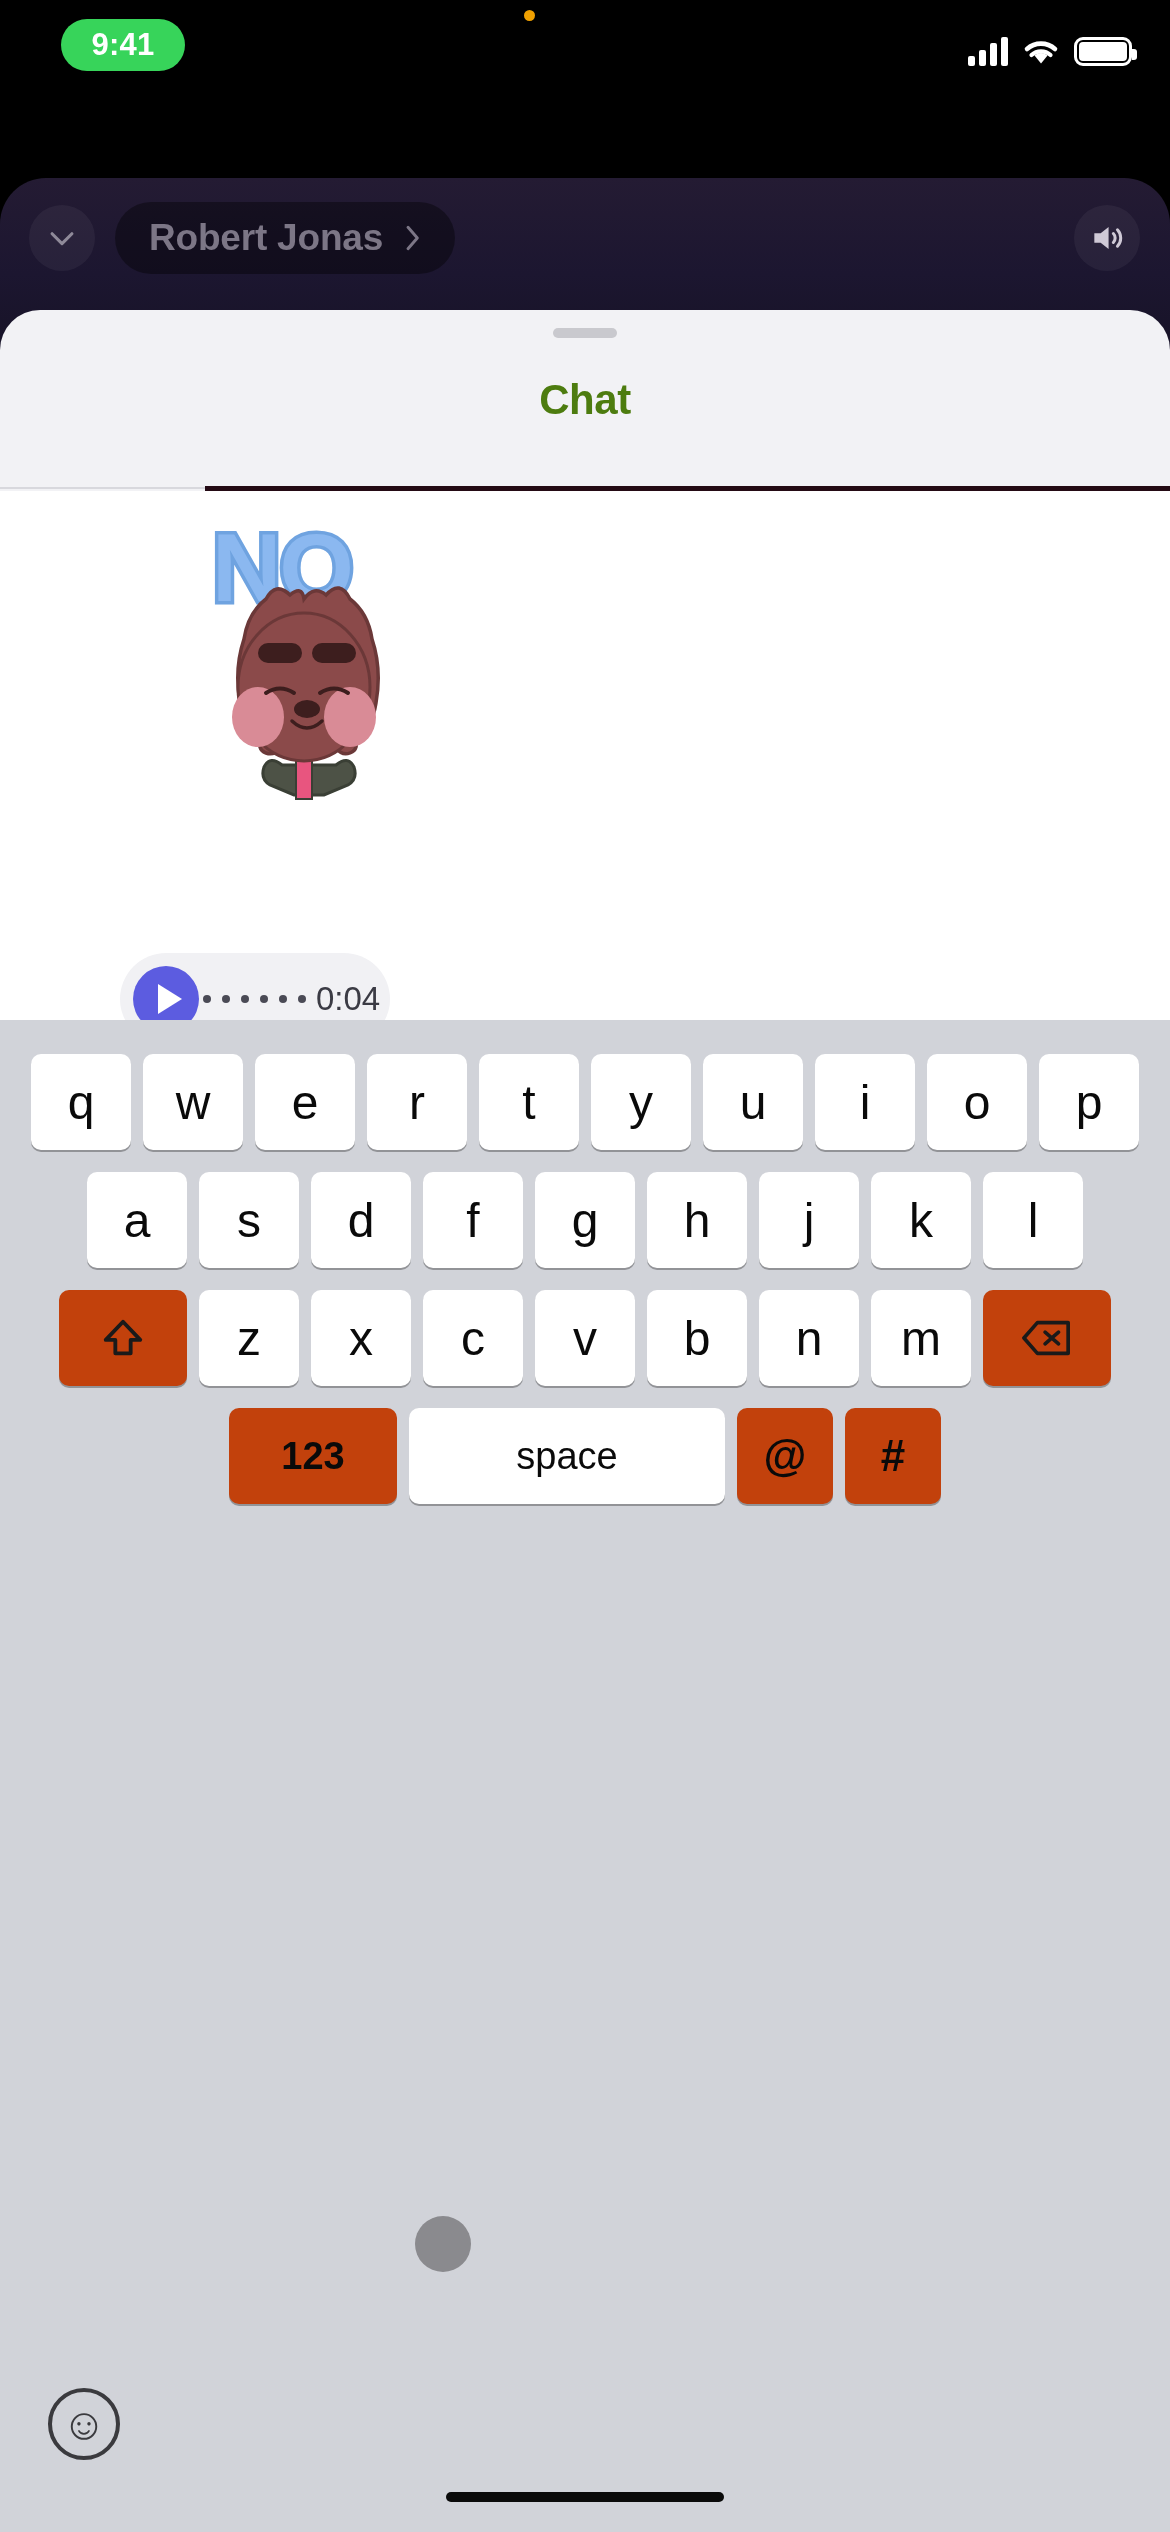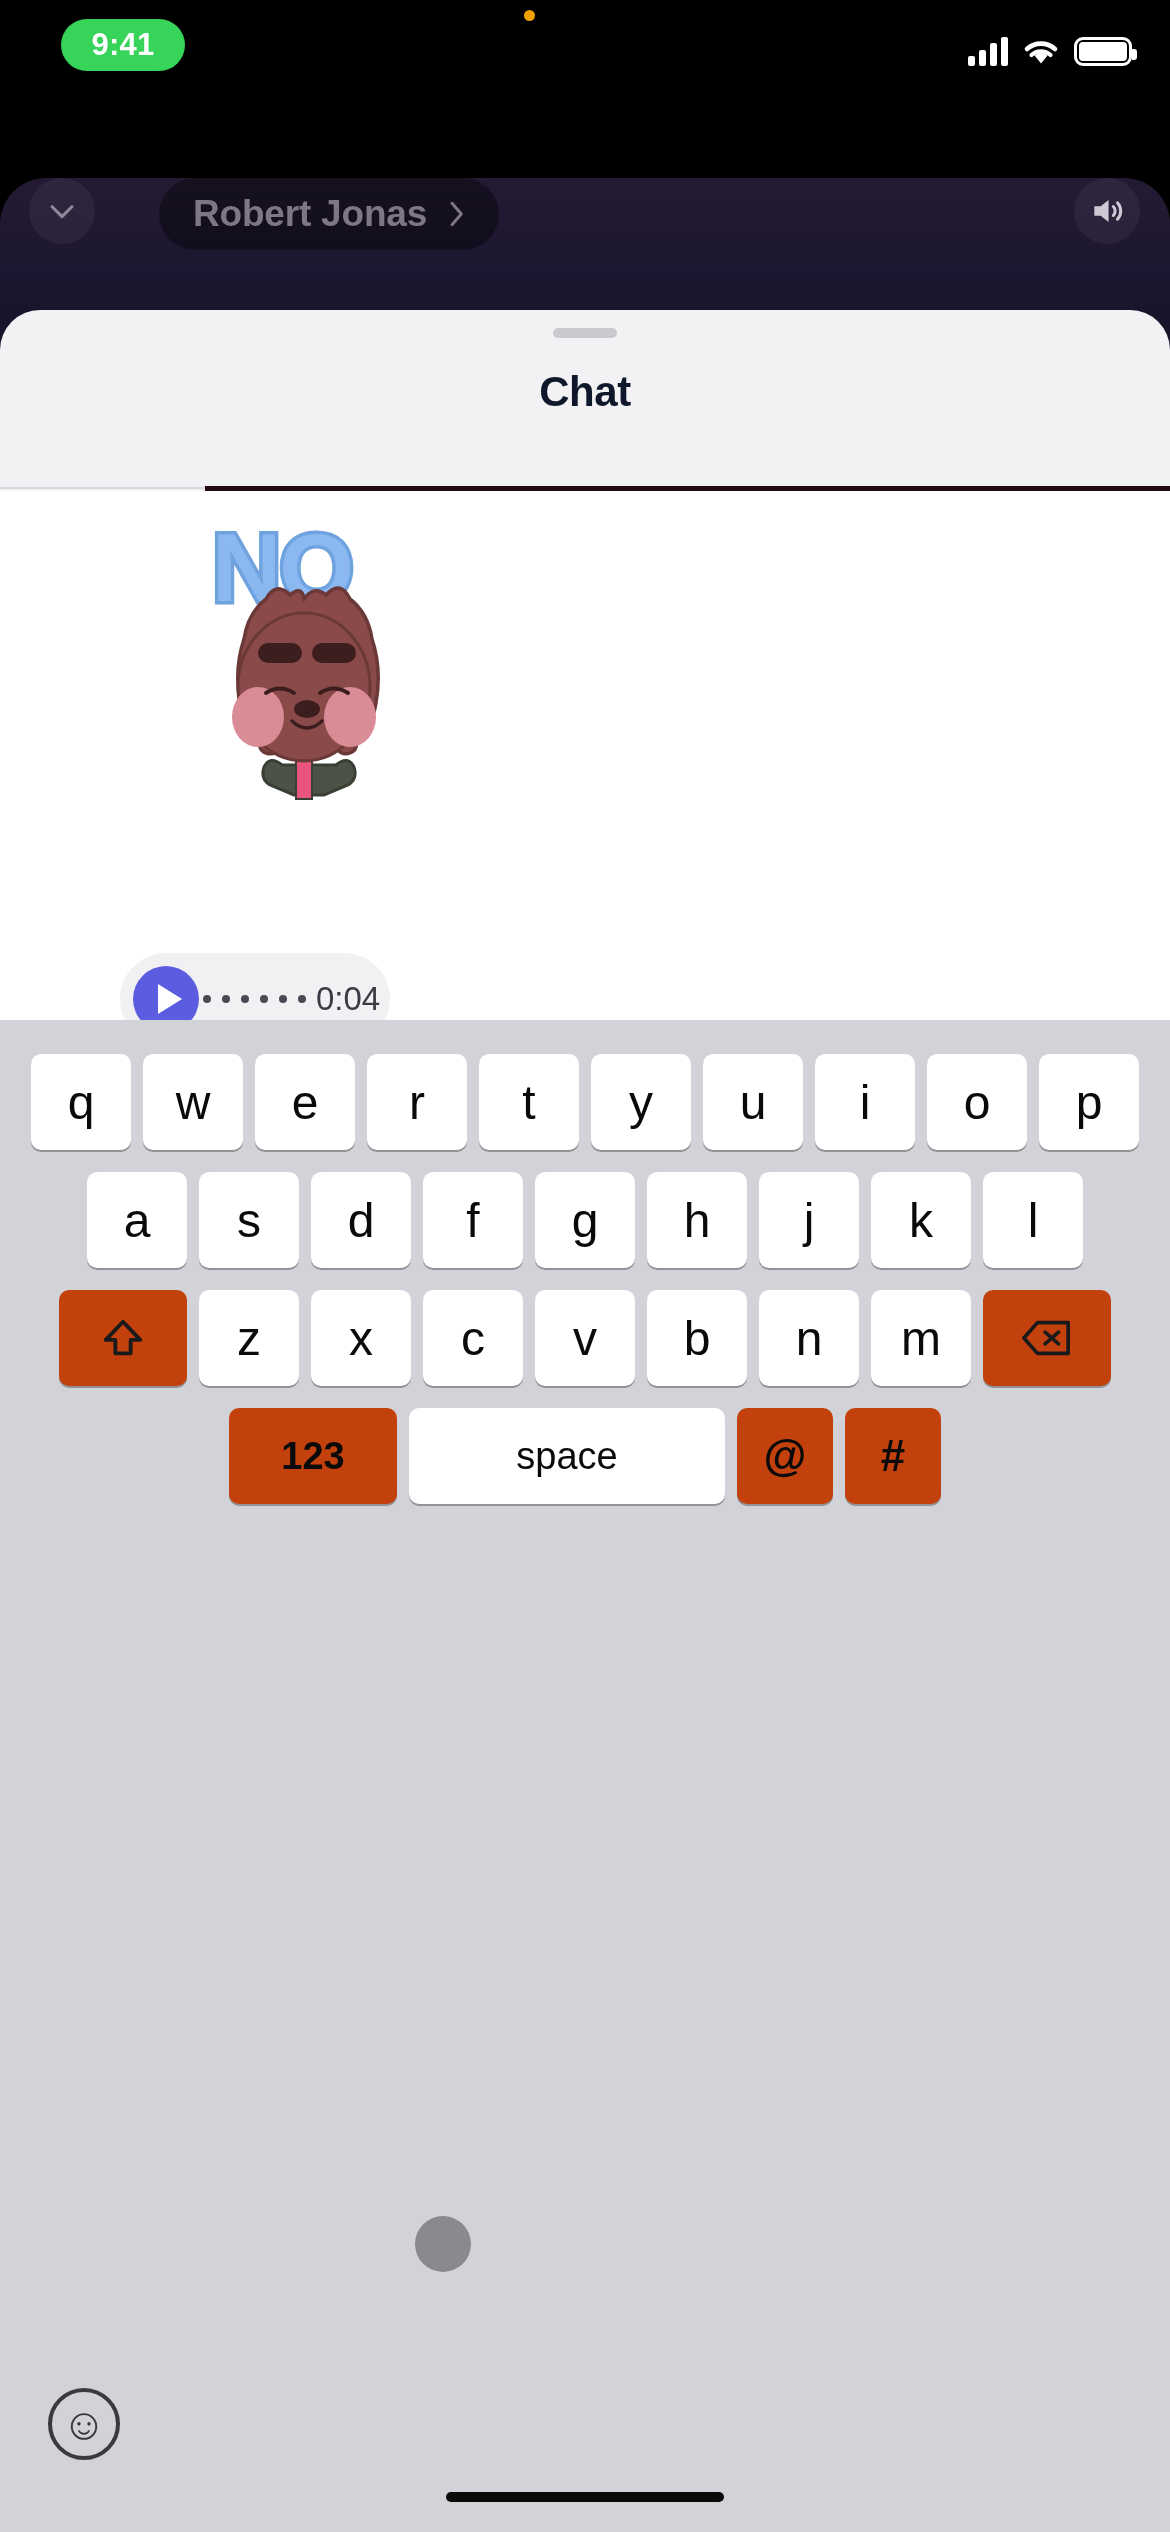--- a/index.html
+++ b/index.html
@@ -60,21 +60,21 @@
   .battery::after {
     content:""; position:absolute; right:-8px; top:9px;
     width:5px; height:11px; background:#fff; border-radius:0 3px 3px 0;
   }
   .battery i { display:block; height:100%; background:#fff; border-radius:4px; }
 
   
   #call-header {
     position:absolute; left:0; right:0; top:178px; height:120px;
     z-index:30;
-    display:flex; align-items:flex-start;gap:44px;
+    display:flex; align-items:center;
   }
   .hdr-circle {
     width:66px; height:66px; border-radius:50%;
     background:rgba(255,255,255,.05);
     display:flex; align-items:center; justify-content:center;
     flex:0 0 auto;
   }
   .hdr-left { margin-left:29px; }
   .hdr-name-pill {
     margin-left:20px;
@@ -95,22 +95,22 @@
     border-top-left-radius:40px; border-top-right-radius:40px;
     z-index:35;
     overflow:hidden;
   }
   .grab {
     width:64px; height:10px; border-radius:5px;
     background:#C9C9CE;
     margin:18px auto 0;
   }
   .sheet-title {
-    text-align:center; margin-top:30px;
-    font-size:42px; font-weight:700; color:#0f172a; letter-spacing:-.4px;
+    text-align:center; margin-top:38px;
+    font-size:42px; font-weight:700; color:#4d7c0f; letter-spacing:-.4px;
   }
   .sheet-divider {
     position:absolute; left:205px; right:0; top:176px;
     height:5px; background:#240a14;
   }
   .sheet-divider-left {
     position:absolute; left:0; width:205px; top:177px;
     height:2px; background:#d8d8dd;
   }
 

